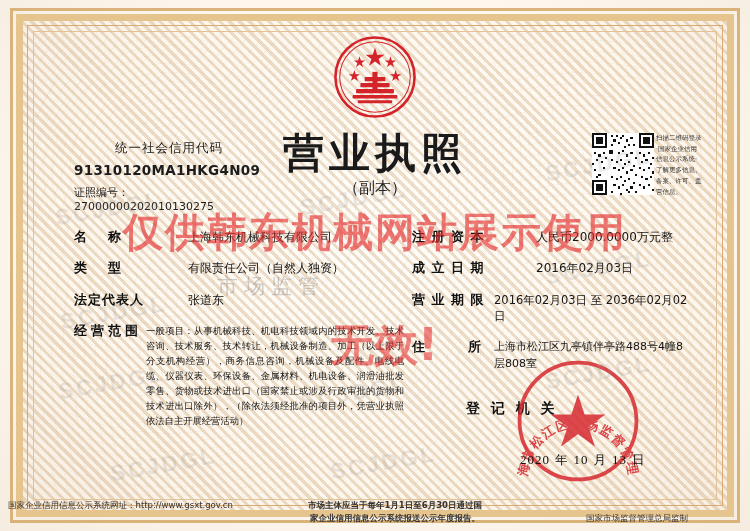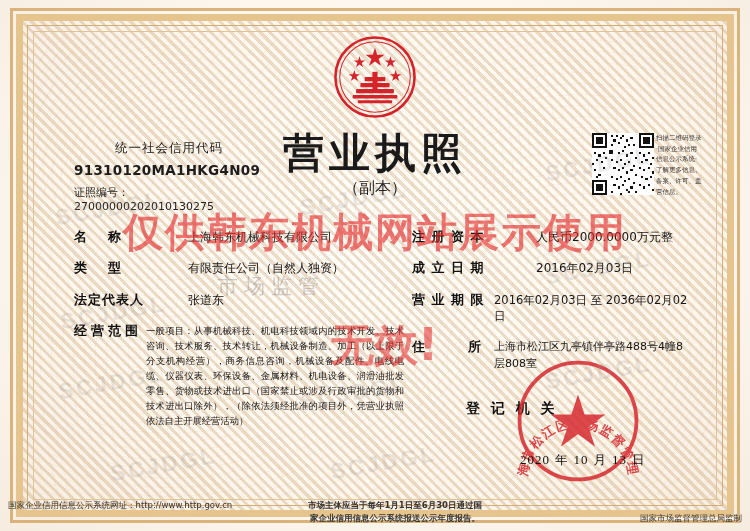--- a/index.html
+++ b/index.html
@@ -146,21 +146,21 @@
   
   .footer{
     position:absolute;left:0;right:0;bottom:6px;
     display:flex;justify-content:space-between;align-items:flex-start;
     padding:0 8px;
     font-family:"DejaVu Sans", sans-serif;
     font-size:8.5px;color:#333;line-height:1.55;
   }
   .footer-left{width:250px;}
   .footer-center{width:250px;text-align:center;}
-  .footer-right{width:210px;text-align:right;padding-top:13px;}
+  .footer-right{width:210px;text-align:center;padding-top:13px;}
 
   
   .wm-red{
     position:absolute;left:0;right:0;top:205px;
     text-align:center;
     font-family:"DejaVu Sans", sans-serif;
     font-weight:bold;
     font-size:40px;
     letter-spacing:2px;
     color:rgba(228,38,38,.62);
@@ -408,19 +408,19 @@
       <div class="wm-tile" style="left: 60px; top: 300px;">SCJDGL</div>
       <div class="wm-tile" style="left: 545px; top: 255px;">SCJDGL</div>
       <div class="wm-tile" style="left: 58px; top: 370px;">SCJDGL</div>
       <div class="wm-tile" style="left: 300px; top: 380px;">SCJDGL</div>
       <div class="wm-tile" style="left: 545px; top: 360px;">SCJDGL</div>
       <div class="wm-tile" style="left: 110px; top: 452px;">SCJDGL</div>
       <div class="wm-tile" style="left: 330px; top: 450px;">SCJDGL</div>
     </div>
 
   <div class="footer">
-    <div class="footer-left">国家企业信用信息公示系统网址：http://www.http.gov.cn</div>
+    <div class="footer-left">国家企业信用信息公示系统网址：http://www.gsxt.gov.cn</div>
     <div class="footer-center" style="white-space:pre-line;font-weight:bold;">市场主体应当于每年1月1日至6月30日通过国
 家企业信用信息公示系统报送公示年度报告。</div>
     <div class="footer-right">国家市场监督管理总局监制</div>
   </div>
 
 </div>
 
 </body></html>

